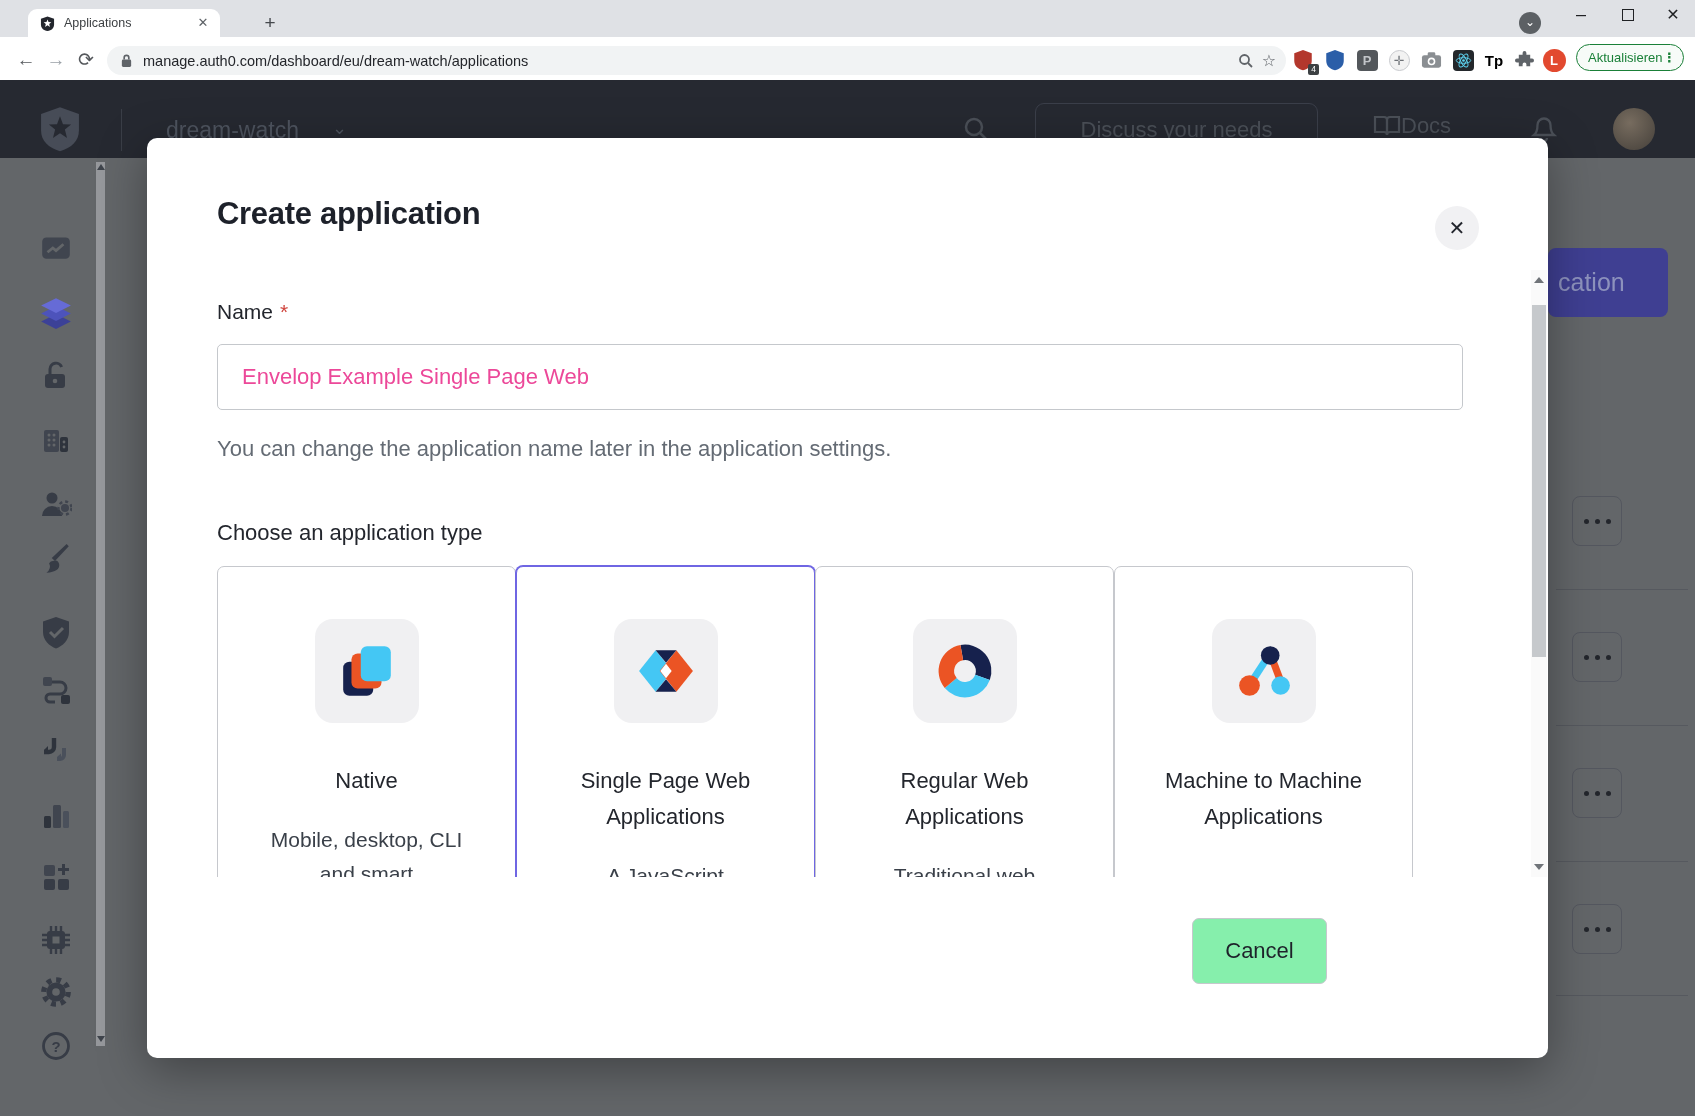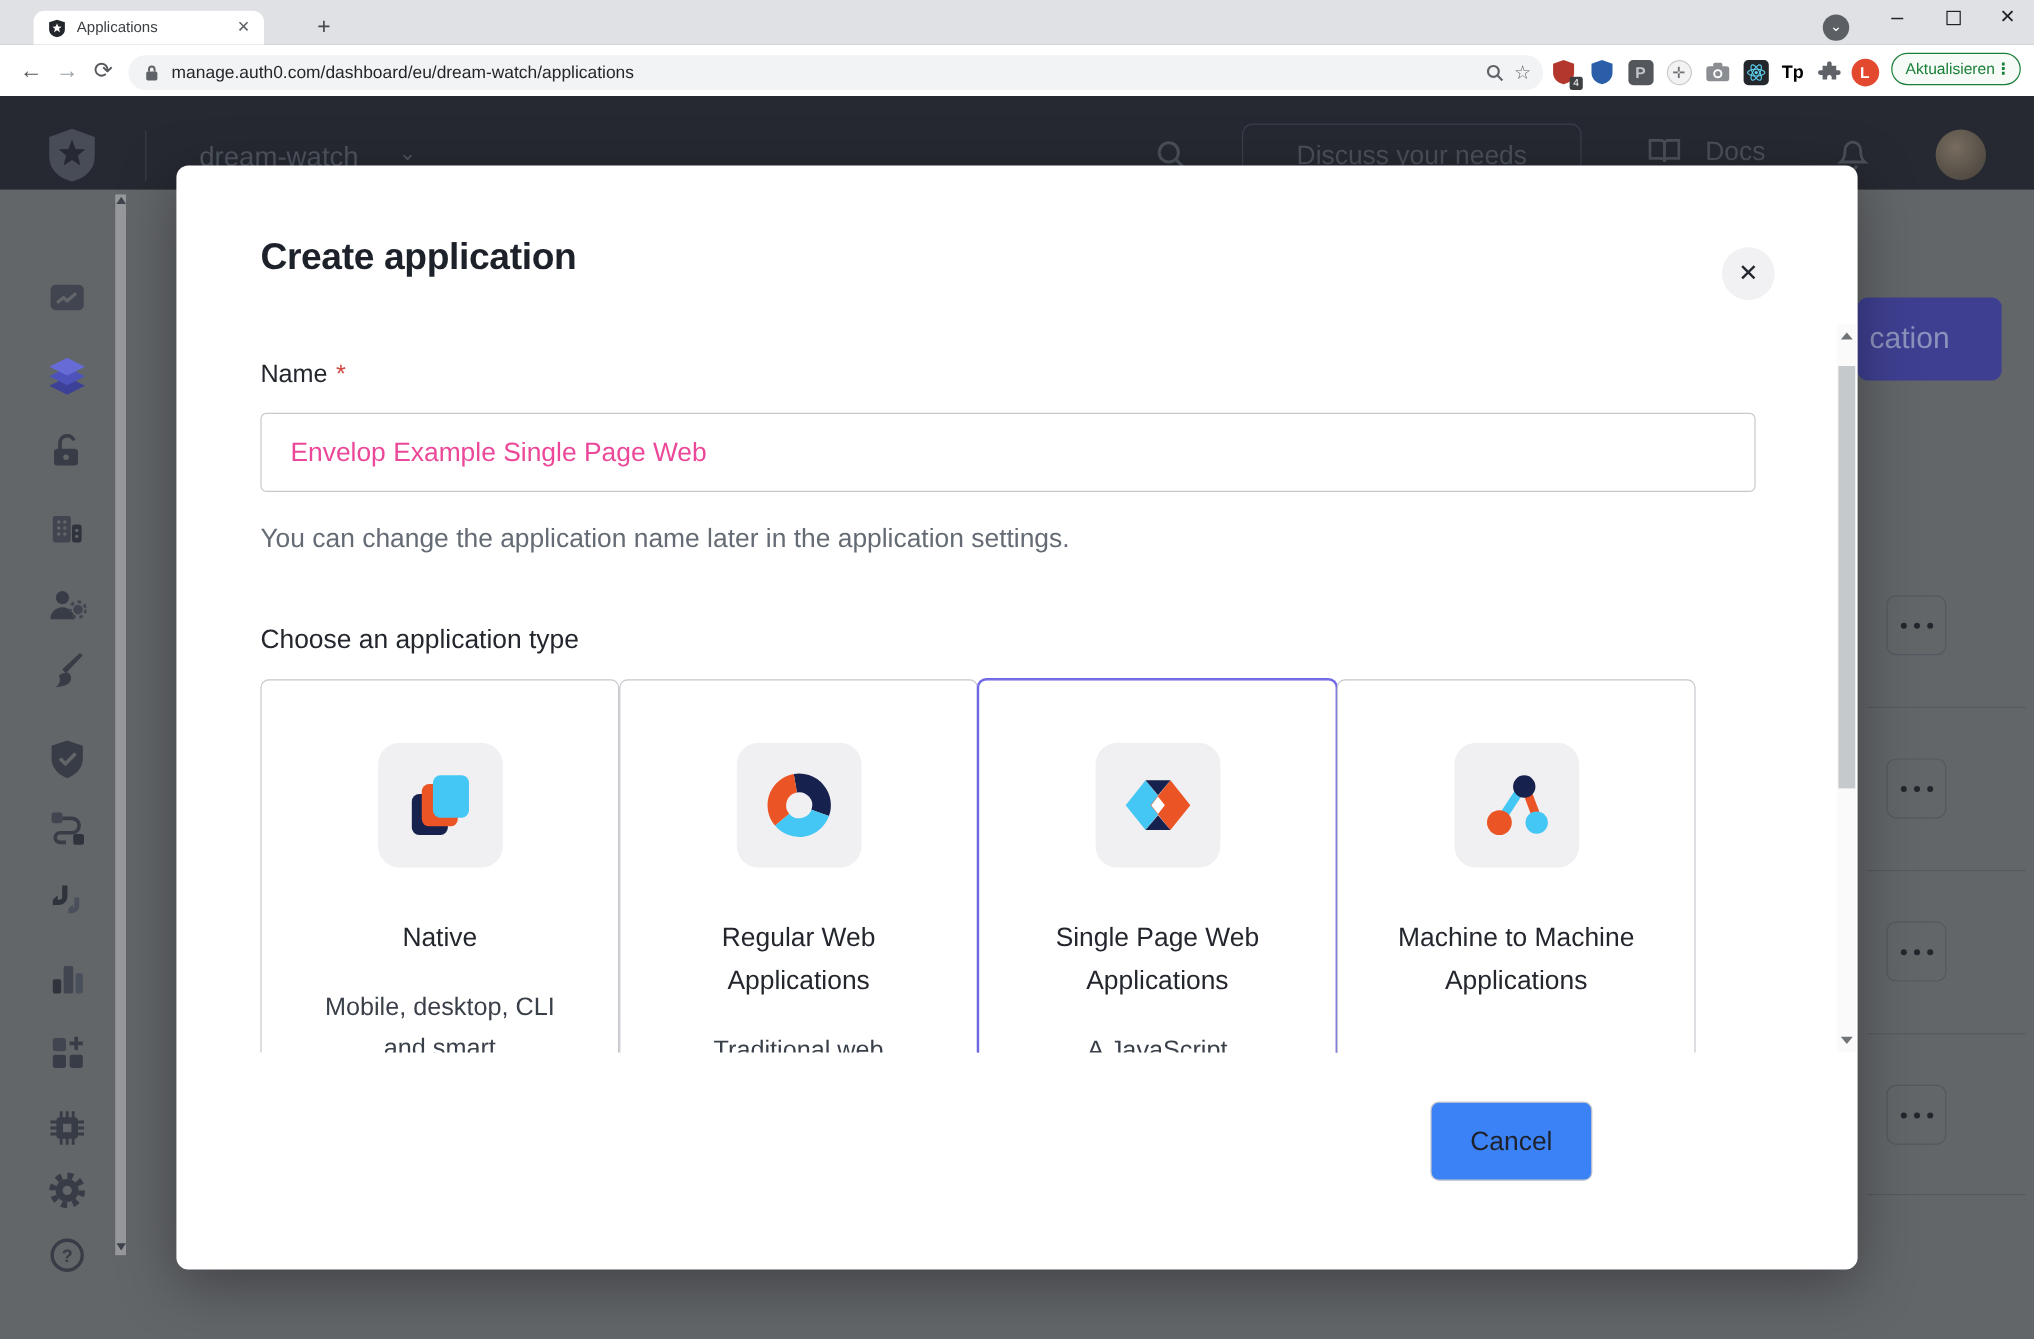--- a/index.html
+++ b/index.html
@@ -43,21 +43,21 @@
   .update-pill span { color:#1a8038; font-size:13px; }
   .update-dots { font-size:13px; font-weight:700; }
 
   
   .site-header { left:0; top:80px; width:1695px; height:78px; background:#262931; }
   .hdr-divider { left:121px; top:109px; width:1px; height:42px; background:#3a3e47; }
   .tenant { left:166px; top:117px; font-size:23px; color:#4e545f; }
   .tenant-chev { left:332px; top:117px; font-size:18px; color:#4e545f; }
   .discuss-btn { left:1035px; top:103px; width:283px; height:53px; border:1px solid #3b3f4a; border-radius:9px;
                  color:#4b5058; font-size:22px; display:flex; align-items:center; justify-content:center; }
-  .docs { left:1373px; top:113px; display:flex; align-items:center; gap:20px; color:#4b5058; font-size:22px; }
+  .docs { left:1373px; top:113px; display:flex; align-items:center; gap:0; color:#4b5058; font-size:22px; }
   .hdr-avatar { left:1613px; top:108px; width:42px; height:42px; border-radius:50%;
                 background:radial-gradient(circle at 40% 35%, #776c5f, #45403a); }
 
   .side-item { left:38px; width:36px; height:36px; display:flex; align-items:center; justify-content:center; }
   .sb-scroll { left:96px; top:162px; width:9px; height:884px; background:#96989c; }
   .sb-arrow { left:97px; width:0; height:0; border-left:4px solid transparent; border-right:4px solid transparent; }
 
   .bg-create-btn { left:1548px; top:248px; width:120px; height:69px; background:#3f3f92; border-radius:8px 8px 8px 8px;
                    color:#8d92bd; font-size:25px; display:flex; align-items:center; padding-left:10px; }
   .row-divider { left:1556px; top:0; width:132px; height:1px; background:#56595f; }
@@ -84,21 +84,21 @@
   .card.selected { border-color:#6f66e3; box-shadow:0 0 0 1px #6f66e3; }
   .tile { width:104px; height:104px; border-radius:18px; background:#f0f0f2; display:flex; align-items:center; justify-content:center; }
   .card-title { margin-top:40px; font-size:22px; line-height:36px; color:#23262d; text-align:center; width:210px; }
   .card-desc { margin-top:24px; font-size:21px; line-height:34px; color:#3a4049; text-align:center; width:220px; }
   .m-scrollbar { left:1384px; top:132px; width:16px; height:607px; background:#fafafa; }
   .m-thumb { position:absolute; left:1px; top:35px; width:14px; height:352px; background:#c6c9cc; }
   .tri-up { position:absolute; left:3px; top:7px; width:0; height:0; border-left:5px solid transparent;
             border-right:5px solid transparent; border-bottom:6px solid #707479; }
   .tri-down { position:absolute; left:3px; bottom:7px; width:0; height:0; border-left:5px solid transparent;
               border-right:5px solid transparent; border-top:6px solid #707479; }
-  .btn-cancel { left:1045px; top:780px; width:135px; height:66px; background:#3b82f6; border:1px solid #c6c8cd;
+  .btn-cancel { left:1045px; top:780px; width:135px; height:66px; background:#86efac; border:1px solid #c6c8cd;
                 border-radius:7px; font-size:22px; color:#1e212a; display:flex; align-items:center; justify-content:center; }
   .btn-create { left:1196px; top:780px; width:134px; height:66px; background:#4c42b4; border:none;
                 border-radius:7px; box-shadow:0 0 0 4px #ccc7f3; font-size:22px; font-weight:600; color:#fff;
                 display:flex; align-items:center; justify-content:center; }
 </style>
 </head>
 <body>
 
 <div class="screen">
 
@@ -377,48 +377,48 @@
             <svg width="58" height="58" viewBox="0 0 56 56">
               <rect x="5" y="19" width="29" height="33" rx="6" fill="#16214d"></rect>
               <rect x="13" y="11" width="29" height="34" rx="6" fill="#eb5424"></rect>
               <rect x="22" y="4" width="29" height="34" rx="6" fill="#44c7f4"></rect>
             </svg>
           </div>
           <div class="card-title">Native</div>
           <div class="card-desc">Mobile, desktop, CLI and smart</div>
         </div>
 
+        <div class="card selected">
+          <div class="tile">
+            <svg width="58" height="58" viewBox="0 0 56 56">
+              <polygon points="2,28 18,8 34,28 18,48" fill="#44c7f4"></polygon>
+              <polygon points="22,28 38,8 54,28 38,48" fill="#eb5424"></polygon>
+              <polygon points="18,8 38,8 28,20" fill="#16214d"></polygon>
+              <polygon points="18,48 38,48 28,36" fill="#16214d"></polygon>
+              <polygon points="22.5,28 28,21 33.5,28 28,35" fill="#ffffff"></polygon>
+            </svg>
+          </div>
+          <div class="card-title">Single Page Web Applications</div>
+          <div class="card-desc">A JavaScript</div>
+        </div>
+
         <div class="card">
           <div class="tile">
             <svg width="58" height="58" viewBox="0 0 56 56">
               <g fill="none" stroke-width="15">
                 <path d="M 24.9 10.3 A 18 18 0 0 1 44.9 34.2" stroke="#16214d"></path>
                 <path d="M 44.9 34.2 A 18 18 0 0 1 14.2 39.6" stroke="#44c7f4"></path>
                 <path d="M 14.2 39.6 A 18 18 0 0 1 24.9 10.3" stroke="#eb5424"></path>
               </g>
             </svg>
           </div>
           <div class="card-title">Regular Web Applications</div>
           <div class="card-desc">Traditional web</div>
         </div>
 
-        <div class="card selected">
-          <div class="tile">
-            <svg width="58" height="58" viewBox="0 0 56 56">
-              <polygon points="2,28 18,8 34,28 18,48" fill="#44c7f4"></polygon>
-              <polygon points="22,28 38,8 54,28 38,48" fill="#eb5424"></polygon>
-              <polygon points="18,8 38,8 28,20" fill="#16214d"></polygon>
-              <polygon points="18,48 38,48 28,36" fill="#16214d"></polygon>
-              <polygon points="22.5,28 28,21 33.5,28 28,35" fill="#ffffff"></polygon>
-            </svg>
-          </div>
-          <div class="card-title">Single Page Web Applications</div>
-          <div class="card-desc">A JavaScript</div>
-        </div>
-
         <div class="card">
           <div class="tile">
             <svg width="58" height="58" viewBox="0 0 56 56">
               <line x1="30" y1="17" x2="17" y2="37" stroke="#44c7f4" stroke-width="7"></line>
               <line x1="37" y1="19" x2="43" y2="35" stroke="#eb5424" stroke-width="7"></line>
               <circle cx="34" cy="13" r="9" fill="#16214d"></circle>
               <circle cx="14" cy="42" r="10" fill="#eb5424"></circle>
               <circle cx="44" cy="42" r="9" fill="#44c7f4"></circle>
             </svg>
           </div>

